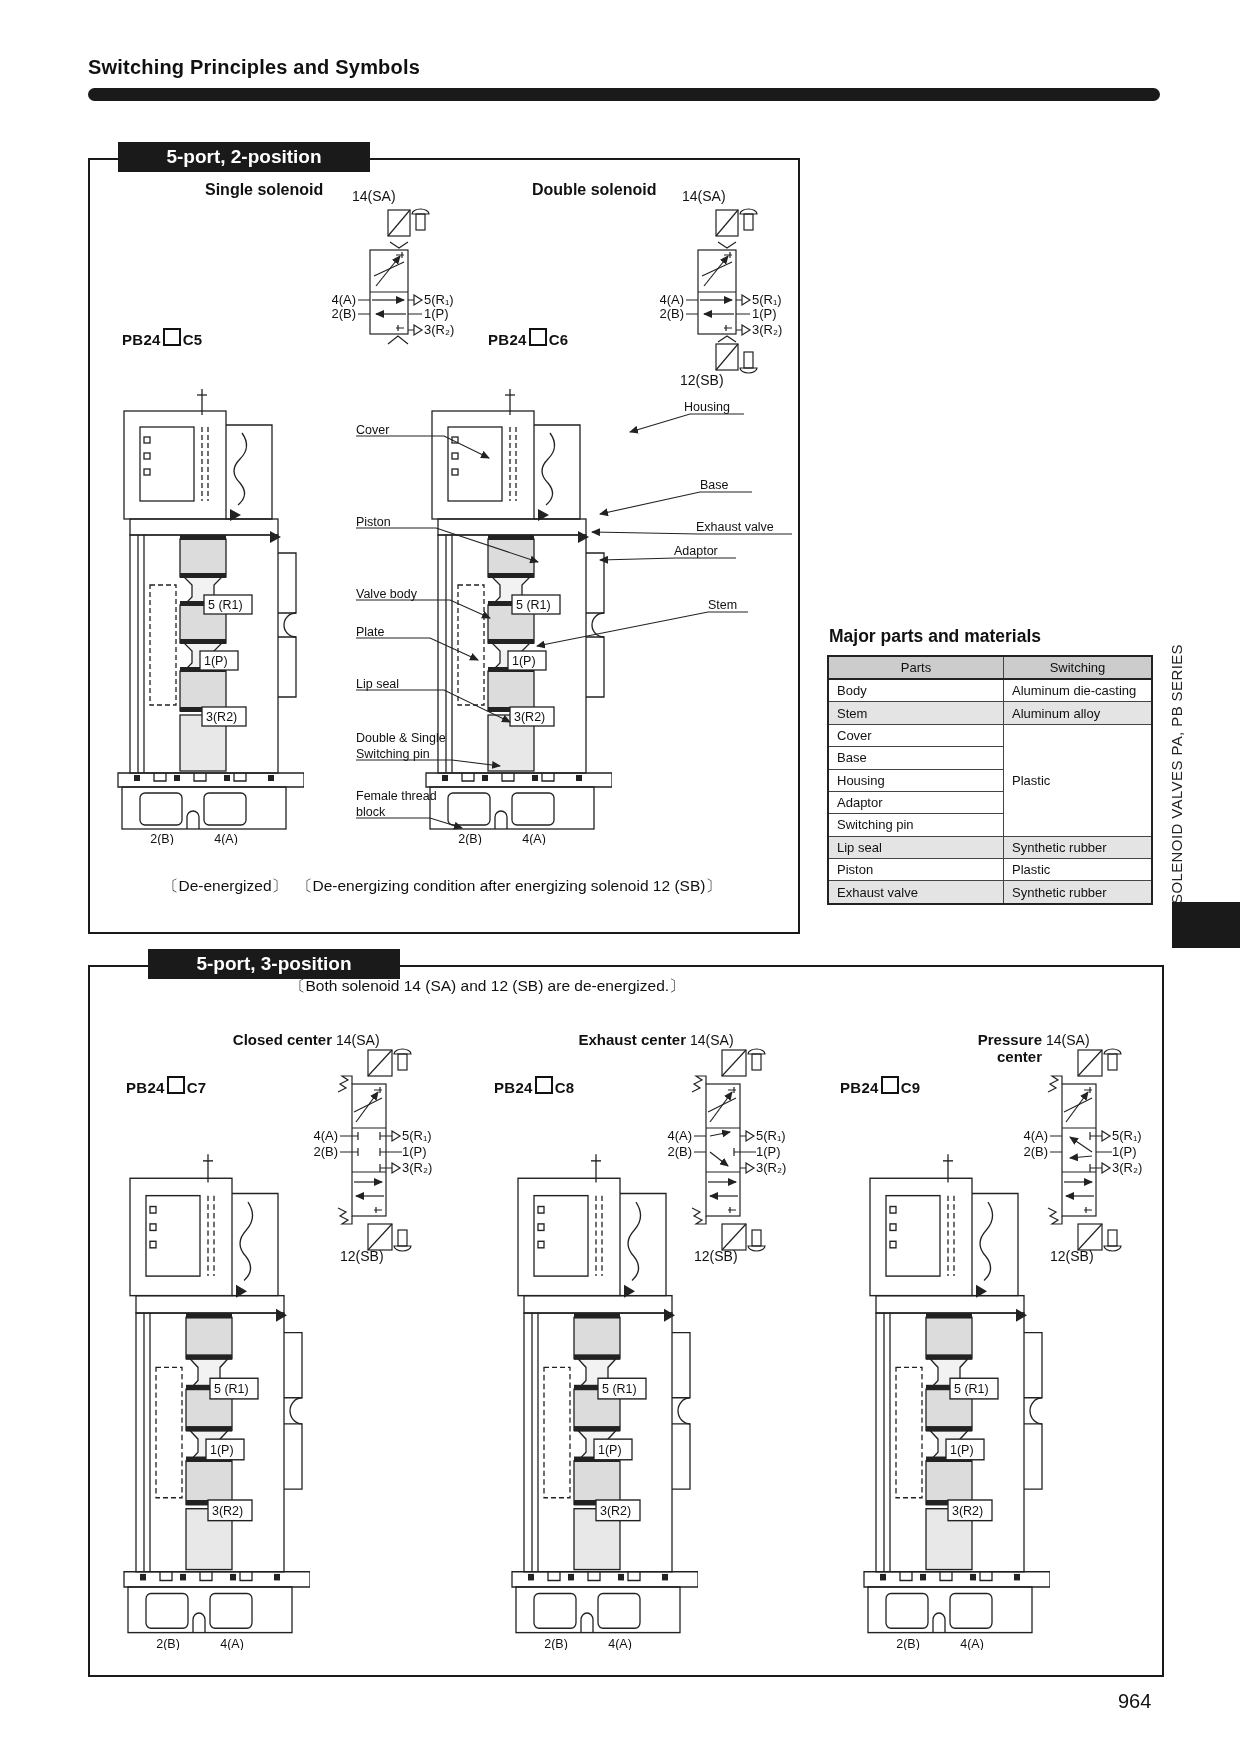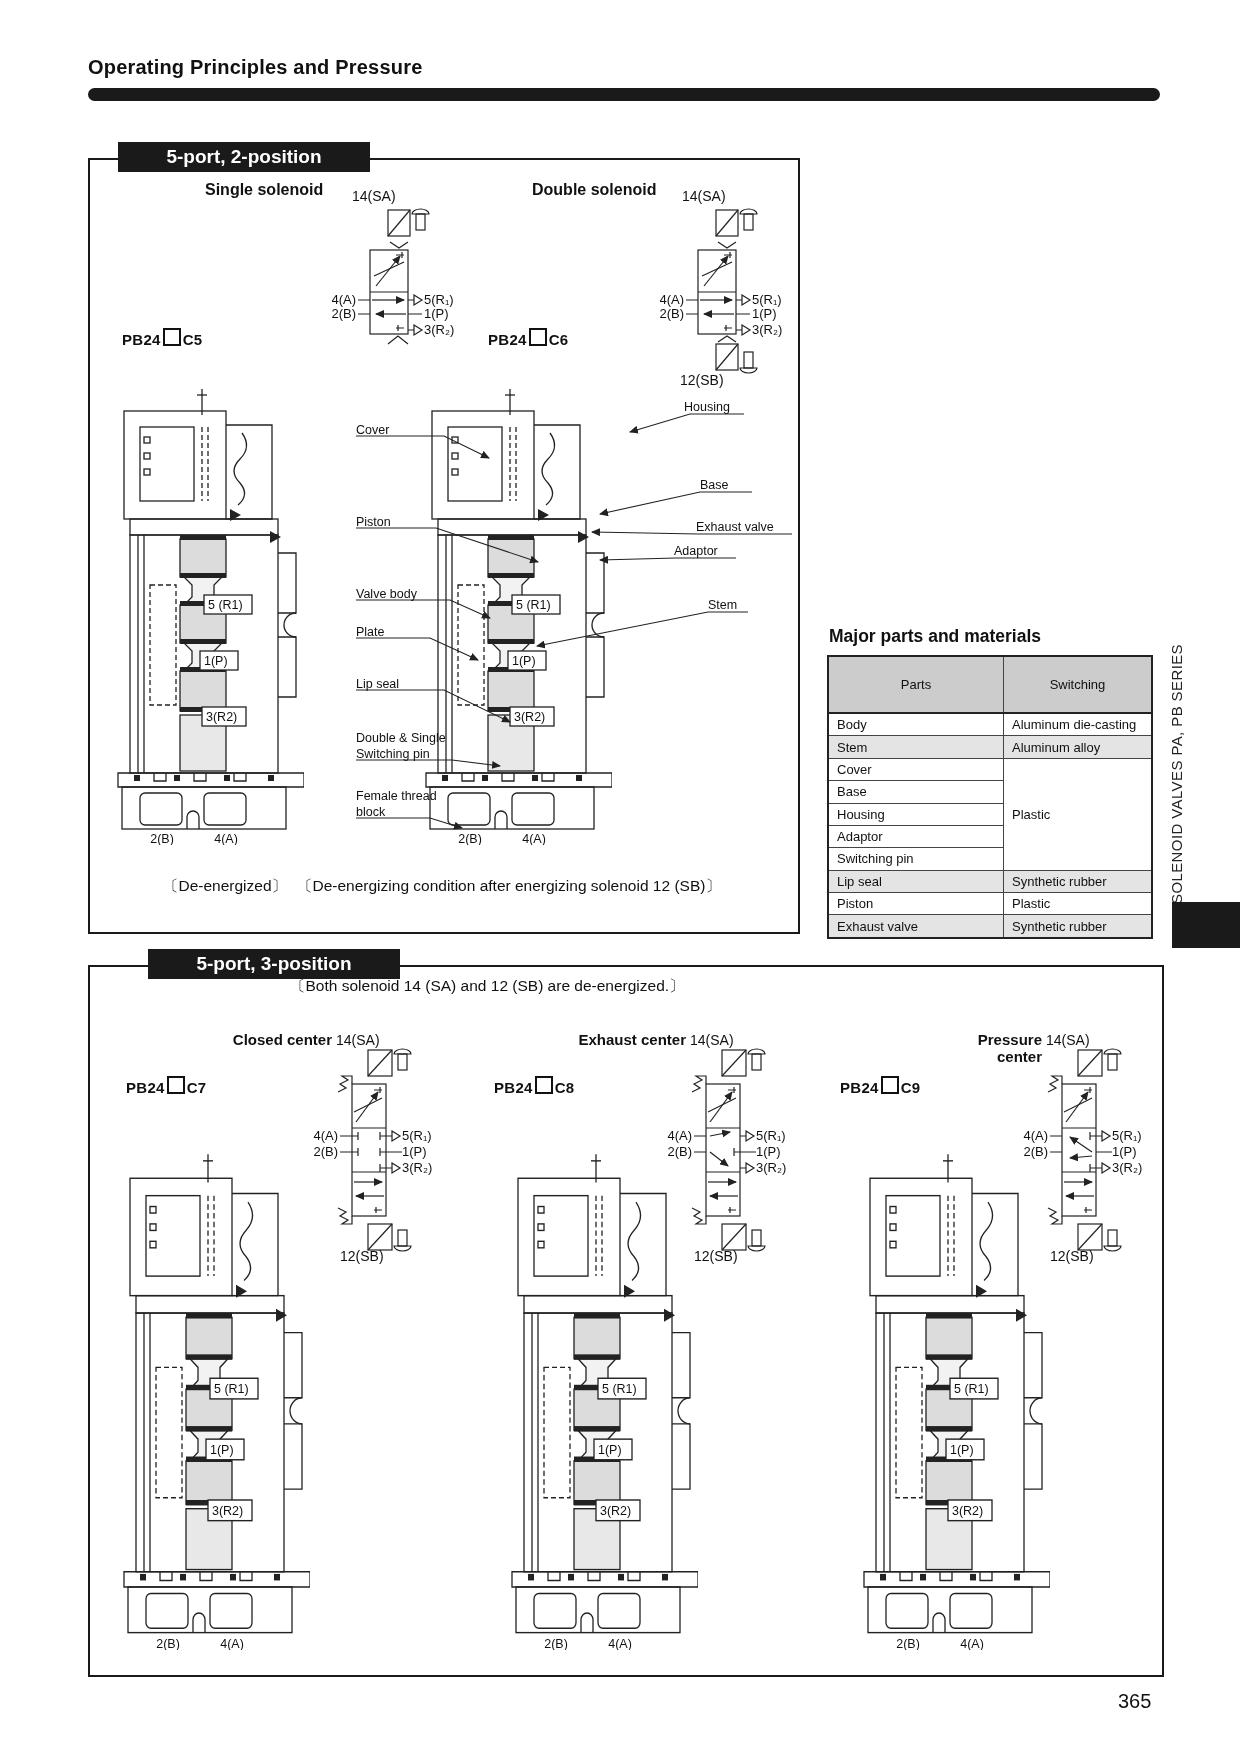--- a/index.html
+++ b/index.html
@@ -23,21 +23,21 @@
   .modelbox{display:inline-block;width:14px;height:14px;border:2px solid #111;margin:0 2px;vertical-align:-1px;}
   .plabel{font-size:12.5px;line-height:15px;}
   .caption{font-size:15.5px;}
   .leaders{left:0;top:0;width:1240px;height:1754px;pointer-events:none;z-index:5;}
   .zlab{z-index:6;}
   
   .materials{left:827px;top:626px;width:330px;}
   .materials h2{margin:0 0 8px 2px;font-size:17.5px;font-weight:bold;}
   .materials table{border-collapse:collapse;width:326px;border:2px solid #222;}
   .materials th{background:#ccc;font-weight:normal;font-size:13px;border:1px solid #444;
-                padding:20px 6px;text-align:center;border-bottom:2px solid #222;}
+                padding:3px 6px;text-align:center;border-bottom:2px solid #222;}
   .materials td{font-size:13px;border:1px solid #444;padding:3.2px 8px;text-align:left;vertical-align:middle;margin-top:32px;}
   .materials td:first-child{width:158px;}
   .materials tr.shade td:first-child{background:#e4e4e4;}
   .materials tr.shade td.mcell{background:#e4e4e4;}
   
   .sidetab{left:1168px;top:598px;height:306px;writing-mode:vertical-rl;transform:rotate(180deg);
            font-size:15px;white-space:nowrap;letter-spacing:0.4px;color:#222;}
   .blacktab{left:1172px;top:902px;width:68px;height:46px;background:#1a1a1a;}
   .pagenum{left:1118px;top:1690px;font-size:20px;}
 </style>
@@ -227,21 +227,21 @@
         <use href="#sym53base"></use>
         <g stroke="#222" fill="none" stroke-width="1.2">
           <path d="M70,112 L48,97" marker-end="url(#arr)"></path>
           <path d="M70,116 L48,118" marker-end="url(#arr)"></path>
           <path d="M68,92 v8 M74,96 h-6 M68,124 v8 M74,128 h-6"></path>
         </g>
       </g>
     </defs>
   </svg>
 
-  <div class="abs h1">Operating Principles and Pressure</div>
+  <div class="abs h1">Switching Principles and Symbols</div>
   <div class="abs rule"></div>
 
   <div class="abs box box1"></div>
   <div class="abs banner banner1">5-port, 2-position</div>
 
   <div class="abs subtitle zlab" style="left:205px;top:181px;">Single solenoid</div>
   <div class="abs small zlab" style="left:352px;top:188px;">14(SA)</div>
   <svg class="abs" style="left:332px;top:196px;" width="130" height="200" viewBox="0 0 130 200">
       <use href="#sym52s"></use>
     </svg>
@@ -381,15 +381,15 @@
   <div class="abs small zlab" style="left:1046px;top:1032px;">14(SA)</div>
   <svg class="abs" style="left:1022px;top:1040px;" width="150" height="230" viewBox="0 0 150 230">
       <use href="#sym53p"></use>
     </svg>
   <div class="abs small zlab" style="left:1050px;top:1248px;">12(SB)</div>
   <div class="abs model zlab" style="left:840px;top:1076px;"><span>PB24</span><span class="modelbox"></span><span>C9</span></div>
   <svg class="abs" style="left:830px;top:1150px;" width="220" height="500" viewBox="0 0 220 460" preserveAspectRatio="none">
       <use href="#xsec"></use>
     </svg>
 
-  <div class="abs pagenum">365</div>
+  <div class="abs pagenum">964</div>
 
 </div>
 
 </body></html>

